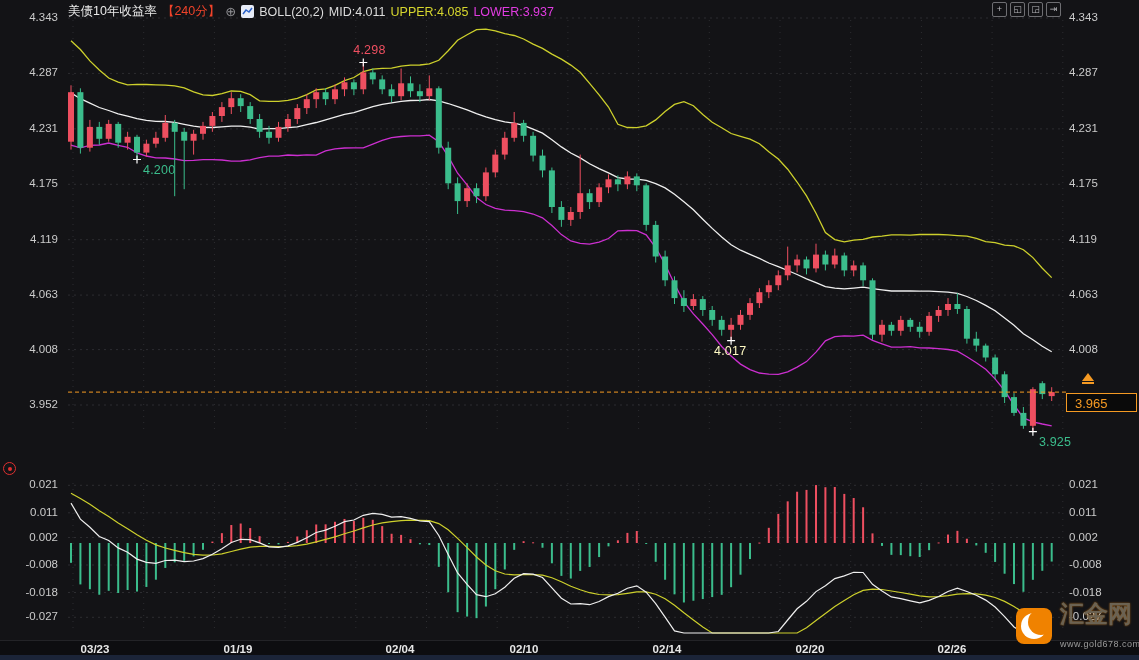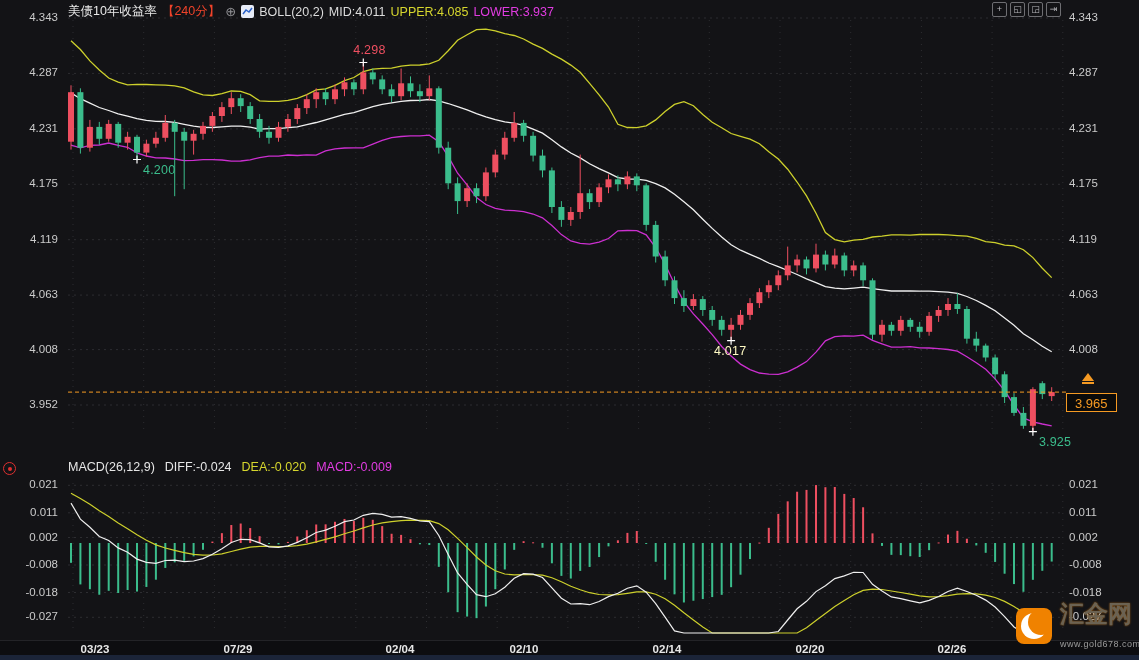--- a/index.html
+++ b/index.html
@@ -24,21 +24,21 @@
        border-radius:50%;z-index:5;}
   .target-icon::after{content:"";position:absolute;left:3.5px;top:3.5px;width:4px;height:4px;
        background:#e03030;border-radius:50%;}
   .toolbar{position:absolute;left:992px;top:2px;display:flex;gap:3px;z-index:5;}
   .tb-icon{width:13px;height:13px;border:1px solid #6e6e72;border-radius:2px;color:#b8b8bc;
        font-size:9px;line-height:12px;text-align:center;cursor:pointer;}
   .axis-label{position:absolute;font-size:11.5px;color:#cbcbcb;z-index:4;}
   .axis-left{left:2px;width:56px;text-align:right;}
   .axis-right{left:1069px;width:64px;text-align:left;}
   .ann-label{position:absolute;font-size:12.5px;font-weight:normal;z-index:6;letter-spacing:.2px;}
-  .price-badge{position:absolute;left:1066px;top:393px;width:51px;height:19px;border:1px solid #f59a23;
+  .price-badge{position:absolute;left:1066px;top:393px;width:71px;height:19px;border:1px solid #f59a23;
        background:#0a0a0a;color:#f59a23;font-size:13px;line-height:19px;padding-left:8px;
        box-sizing:border-box;z-index:7;}
   .badge-arrow{position:absolute;left:1082px;top:373px;z-index:7;}
   .badge-arrow .tri{width:0;height:0;border-left:6px solid transparent;border-right:6px solid transparent;
        border-bottom:8px solid #f59a23;}
   .badge-arrow .base{width:12px;height:2px;background:#f59a23;margin-top:1px;}
   .footer{position:absolute;left:0;top:640px;width:1139px;height:15px;background:#0d0d10;
        border-top:1px solid #232327;z-index:5;}
   .footer-period{position:absolute;left:33px;top:2px;color:#f59a23;font-size:11.5px;font-weight:bold;margin-top:12px;}
   .footer-arrow{color:#f59a23;font-size:9px;}
@@ -442,26 +442,20 @@
     <span class="hdr-lower">LOWER:3.937</span>
   </div>
 
   <div class="toolbar" id="toolbar">
       <div class="tb-icon">+</div>
       <div class="tb-icon">◱</div>
       <div class="tb-icon">◲</div>
       <div class="tb-icon">⇥</div>
     </div>
 
-  <div class="macd-header">
-    <span class="macd-name">MACD(26,12,9)</span>
-    <span class="macd-diff">DIFF:-0.024</span>
-    <span class="macd-dea">DEA:-0.020</span>
-    <span class="macd-macd">MACD:-0.009</span>
-  </div>
   <div class="target-icon"></div>
 
   <div id="overlay">
       <div class="ann-label" style="left: 143px; top: 162.5px; color: rgb(59, 189, 140);">4.200</div>
       <div class="ann-label" style="left: 353.3px; top: 42.5px; color: rgb(238, 79, 96);">4.298</div>
       <div class="ann-label" style="left: 714px; top: 343.7px; color: #fef9c3;">4.017</div>
       <div class="ann-label" style="left: 1038.9px; top: 434.7px; color: rgb(59, 189, 140);">3.925</div>
       <div class="axis-label axis-left" style="top: 11px;">4.343</div>
       <div class="axis-label axis-right" style="top: 11px;">4.343</div>
       <div class="axis-label axis-left" style="top: 66.4px;">4.287</div>
@@ -497,21 +491,21 @@
       <div class="base"></div>
     </div>
   <div class="price-badge" style="top: 393.1px;">3.965</div>
 
   <div class="footer">
     <div class="footer-period">
       <span>240分</span> <span class="footer-arrow">▲</span>
     </div>
     <div id="date-labels">
         <div class="date-label" style="left: 95px;">03/23</div>
-        <div class="date-label" style="left: 238px;">07/29</div>
+        <div class="date-label" style="left: 238px;">01/19</div>
         <div class="date-label" style="left: 400px;">02/04</div>
         <div class="date-label" style="left: 524px;">02/10</div>
         <div class="date-label" style="left: 667px;">02/14</div>
         <div class="date-label" style="left: 810px;">02/20</div>
         <div class="date-label" style="left: 952px;">02/26</div>
       </div>
   </div>
   <div class="bottom-bar"></div>
 
   <div class="logo">

